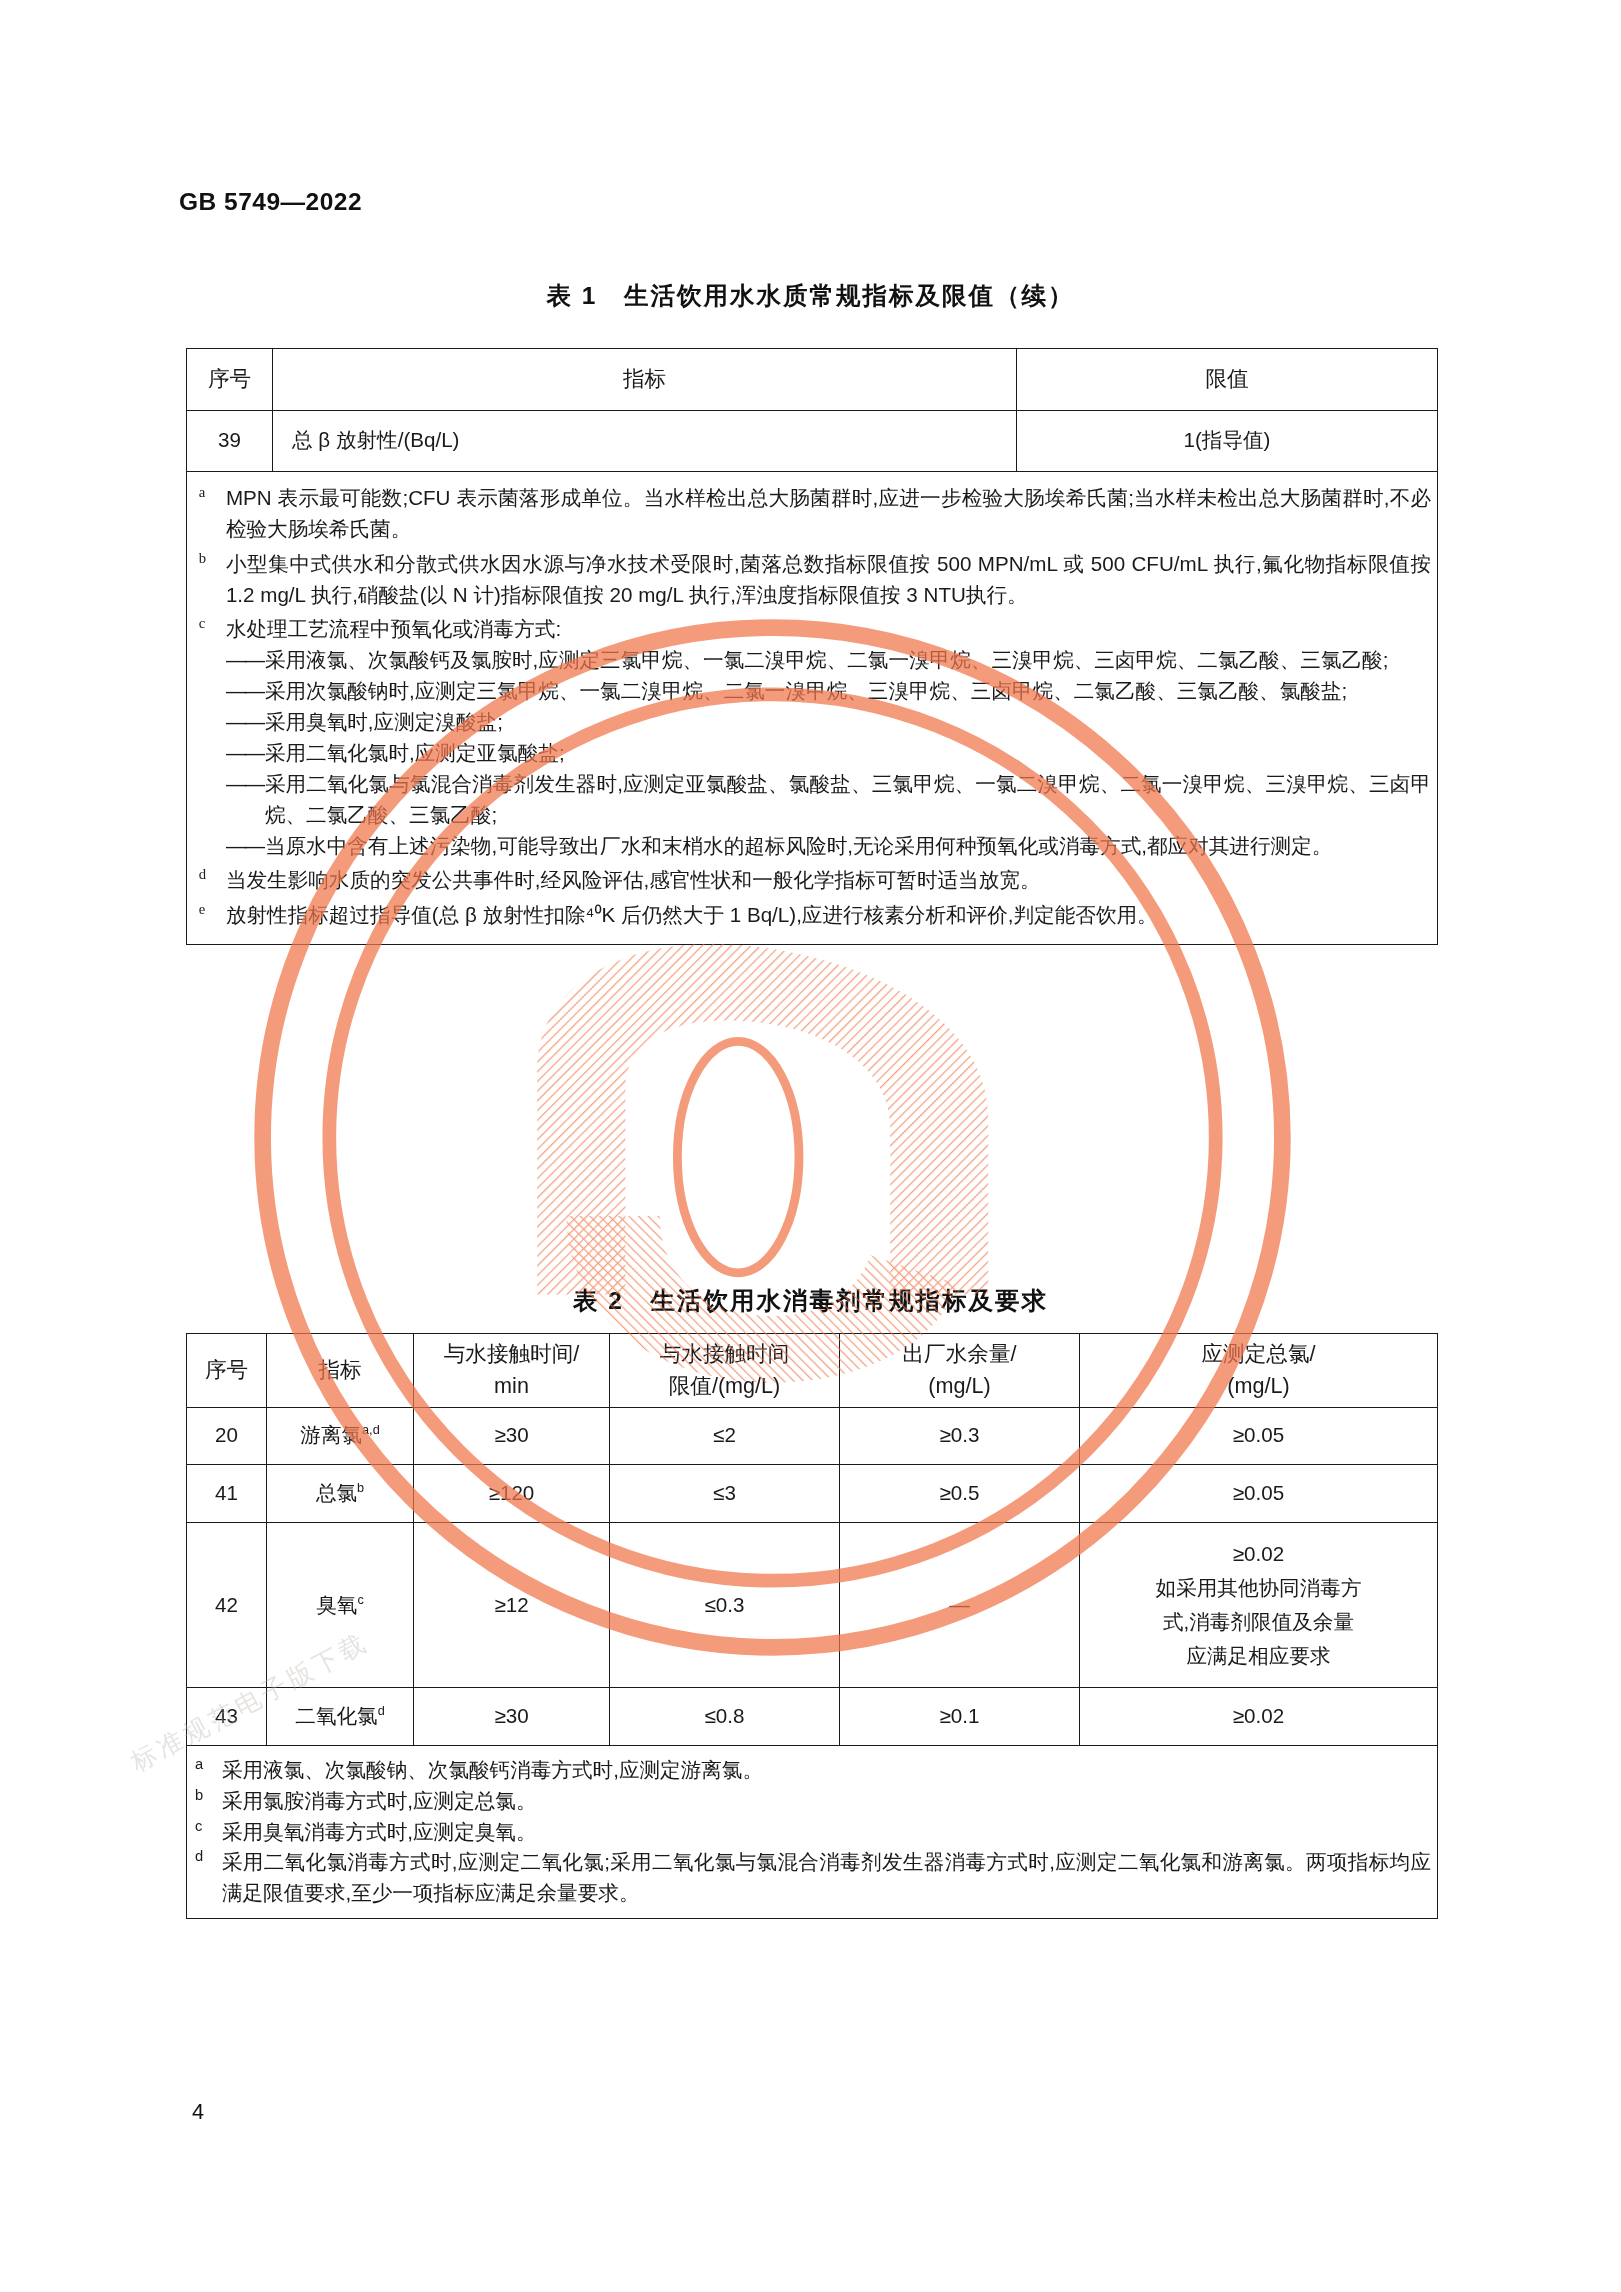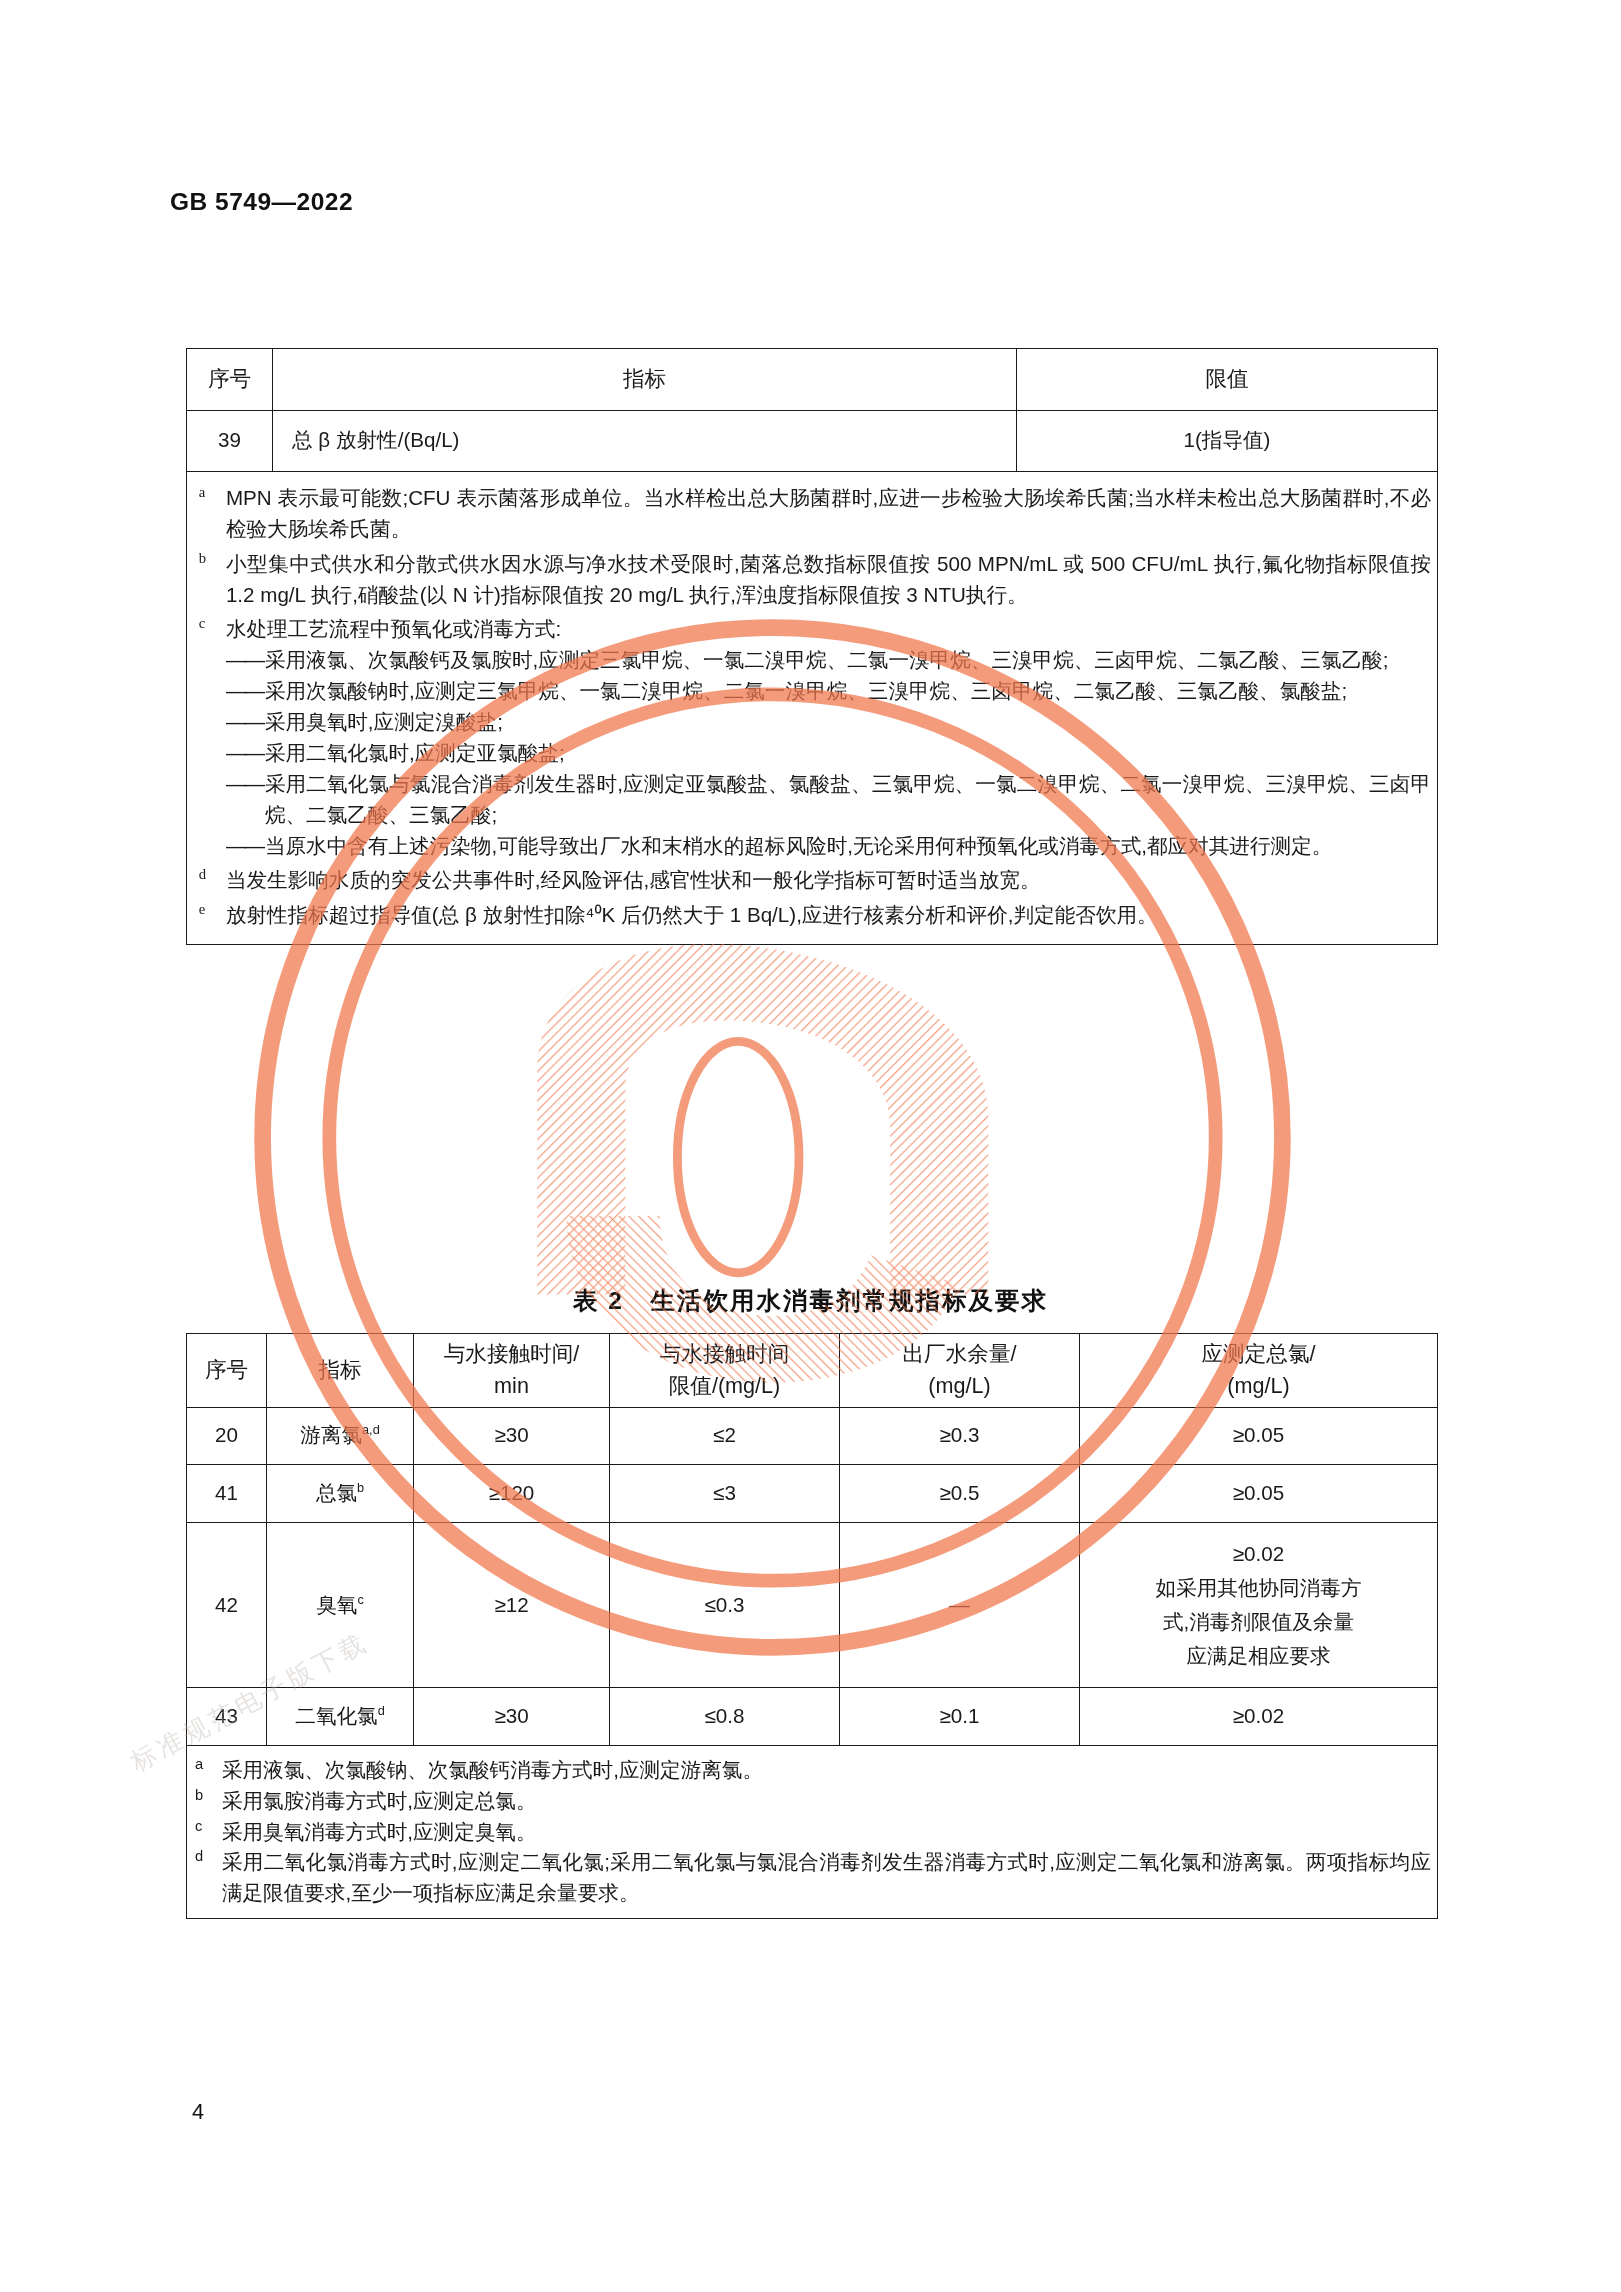--- a/index.html
+++ b/index.html
@@ -20,21 +20,21 @@
     left: 0; top: 0;
     width: 1621px;
     height: 2293px;
     box-sizing: border-box;
     padding: 0;
   }
 
   
   .std-header {
     position: absolute;
-    left: 170px;
+    left: 179px;
     top: 188px;
     font-family: "Liberation Sans", sans-serif;
     font-weight: bold;
     font-size: 24.5px;
     letter-spacing: 0.5px;
     color: #111;
   }
 
   
   .table-caption {
@@ -204,20 +204,21 @@
     line-height: 1.5;
   }
 </style>
 </head>
 <body>
 
 <div class="page">
 
   <div class="std-header">GB 5749—2022</div>
 
+  <div class="caption1 table-caption">表 1　生活饮用水水质常规指标及限值（续）</div>
 
   <div class="tbl-wrap" id="table1-wrap">
     <table class="doc t1">
       <colgroup>
         <col class="idx-col">
           <col class="ind-col">
           <col class="lim-col">
       </colgroup>
       <thead>
         <tr class="hdr">

